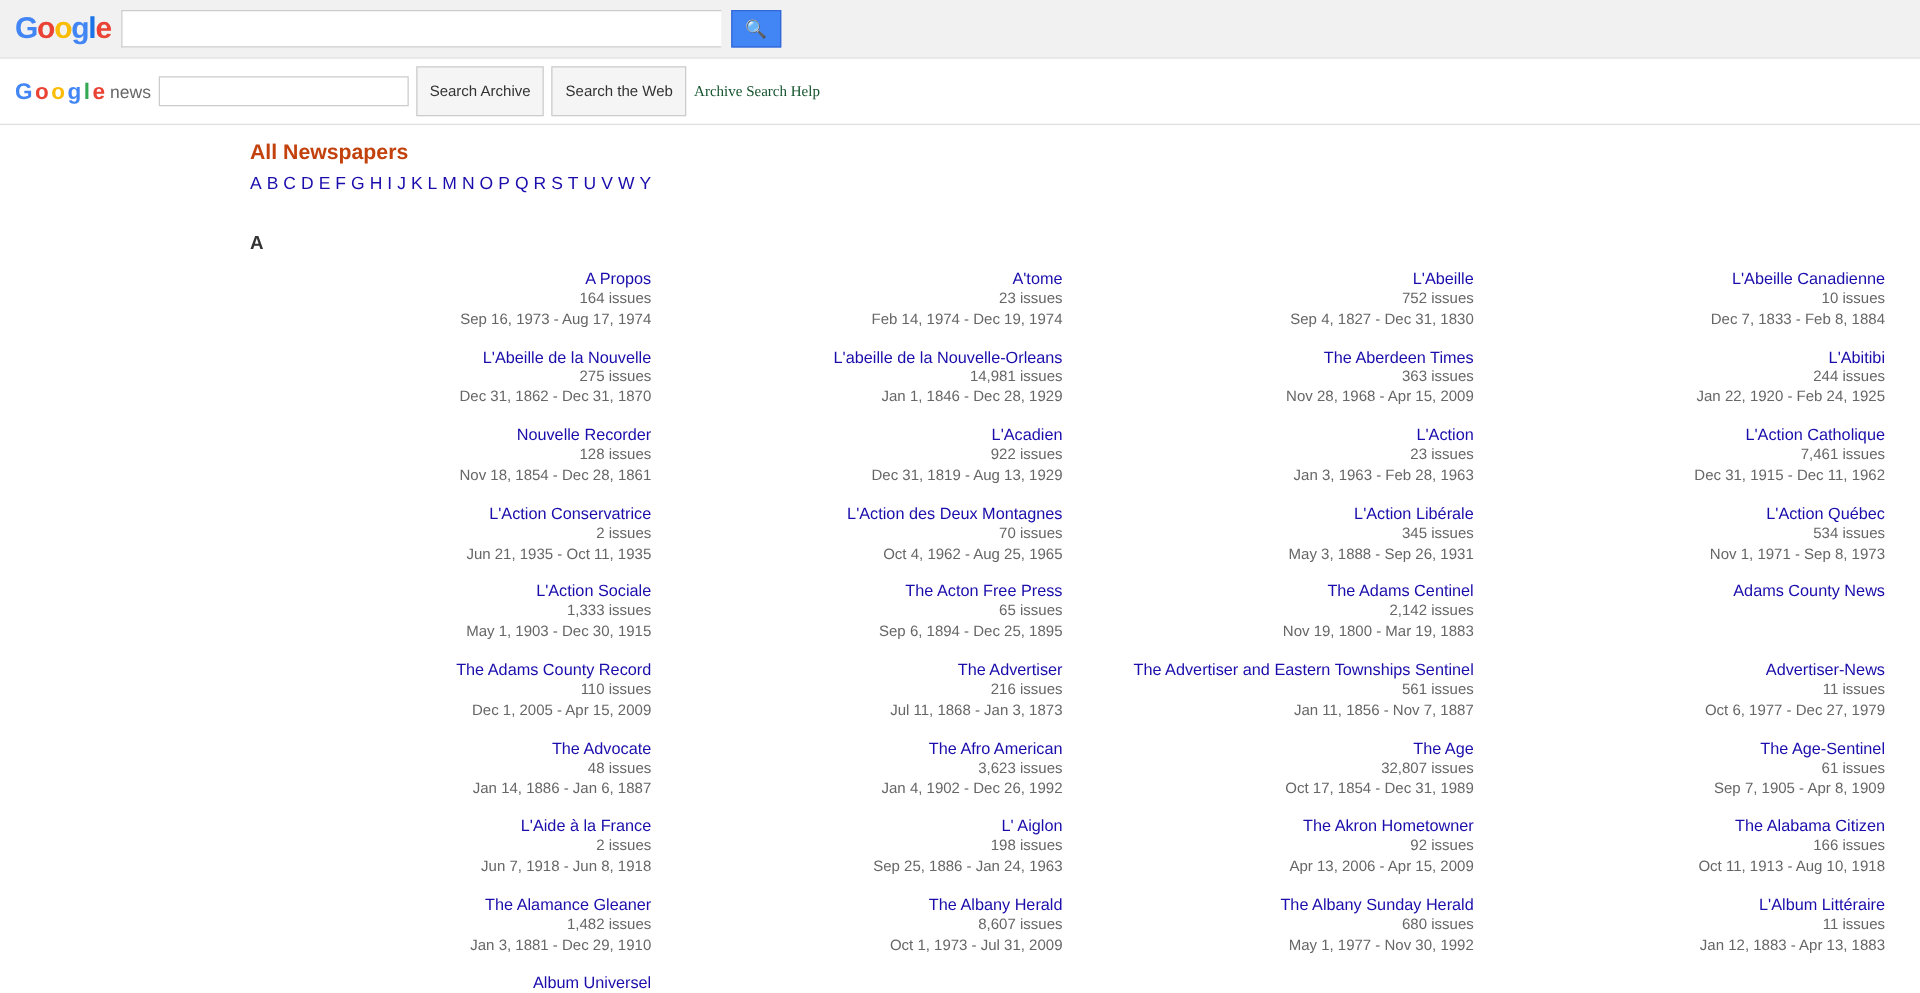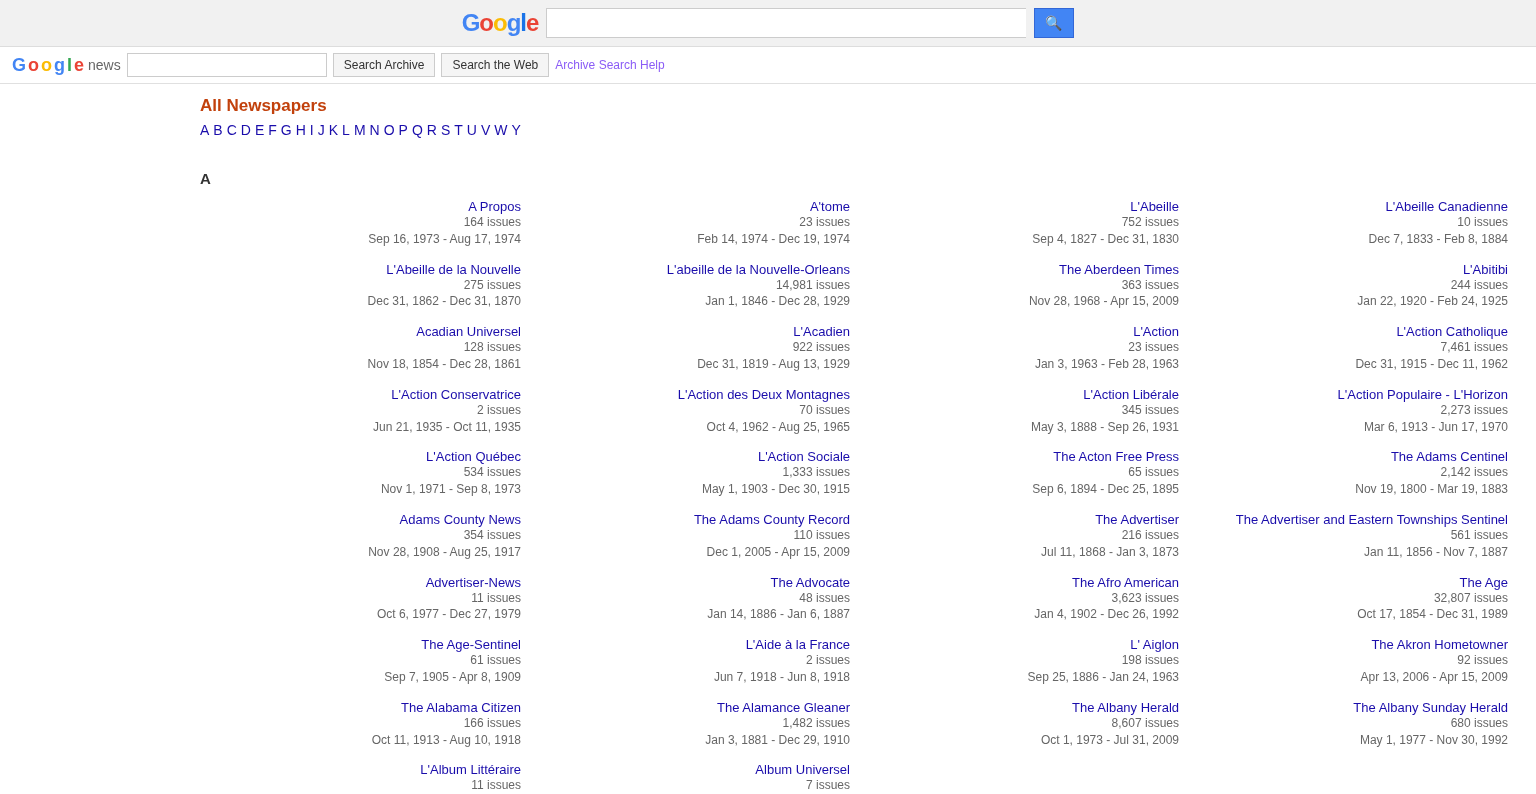--- a/index.html
+++ b/index.html
@@ -6,21 +6,20 @@
     body { font-family: Arial, sans-serif; font-size: 13px; background: #fff; color: #333; }
 
     
     .top-bar {
       background: #f1f1f1;
       padding: 8px 12px;
       display: flex;
       align-items: center;
       gap: 8px;
       border-bottom: 1px solid #ddd;
-      justify-content: center;
     }
     .google-logo-top {
       font-size: 24px;
       font-weight: bold;
       color: #4285f4;
       letter-spacing: -1px;
     }
     .google-logo-top span.o { color: #ea4335; }
     .google-logo-top span.o2 { color: #fbbc05; }
     .google-logo-top span.g2 { color: #34a853; }
@@ -69,32 +68,33 @@
     .gnews-news { color: #666; font-size: 14px; font-weight: normal; margin-left: 2px; }
 
     .archive-search-input {
       width: 200px;
       height: 24px;
       border: 1px solid #ccc;
       padding: 0 6px;
       font-size: 13px;
     }
     .archive-btn, .web-btn {
-      height: 24px;
+      height: 40px;
       padding: 0 10px;
       border: 1px solid #ccc;
       background: #f5f5f5;
       cursor: pointer;
       font-size: 12px;
       color: #333;
     }
     .archive-help-link {
-      color: #8b5cf6;
+      color: #14532d;
       font-size: 12px;
       text-decoration: none;
+      font-family: Liberation Serif, serif;
     }
 
     
     .main-content {
       padding: 12px 20px 20px 200px;
     }
     .all-newspapers-title {
       font-size: 17px;
       font-weight: bold;
       color: #c2410c;
@@ -202,21 +202,21 @@
       </div>
       <div class="newspaper-entry">
         <a href="#">The Aberdeen Times</a>
         <div class="newspaper-meta">363 issues<br>Nov 28, 1968 - Apr 15, 2009</div>
       </div>
       <div class="newspaper-entry">
         <a href="#">L'Abitibi</a>
         <div class="newspaper-meta">244 issues<br>Jan 22, 1920 - Feb 24, 1925</div>
       </div>
       <div class="newspaper-entry">
-        <a href="#">Acadian Universel</a>
+        <a href="#">Nouvelle Recorder</a>
         <div class="newspaper-meta">128 issues<br>Nov 18, 1854 - Dec 28, 1861</div>
       </div>
       <div class="newspaper-entry">
         <a href="#">L'Acadien</a>
         <div class="newspaper-meta">922 issues<br>Dec 31, 1819 - Aug 13, 1929</div>
       </div>
       <div class="newspaper-entry">
         <a href="#">L'Action</a>
         <div class="newspaper-meta">23 issues<br>Jan 3, 1963 - Feb 28, 1963</div>
       </div>
@@ -230,42 +230,37 @@
       </div>
       <div class="newspaper-entry">
         <a href="#">L'Action des Deux Montagnes</a>
         <div class="newspaper-meta">70 issues<br>Oct 4, 1962 - Aug 25, 1965</div>
       </div>
       <div class="newspaper-entry">
         <a href="#">L'Action Libérale</a>
         <div class="newspaper-meta">345 issues<br>May 3, 1888 - Sep 26, 1931</div>
       </div>
       <div class="newspaper-entry">
-        <a href="#">L'Action Populaire - L'Horizon</a>
-        <div class="newspaper-meta">2,273 issues<br>Mar 6, 1913 - Jun 17, 1970</div>
-      </div>
-      <div class="newspaper-entry">
         <a href="#">L'Action Québec</a>
         <div class="newspaper-meta">534 issues<br>Nov 1, 1971 - Sep 8, 1973</div>
       </div>
       <div class="newspaper-entry">
         <a href="#">L'Action Sociale</a>
         <div class="newspaper-meta">1,333 issues<br>May 1, 1903 - Dec 30, 1915</div>
       </div>
       <div class="newspaper-entry">
         <a href="#">The Acton Free Press</a>
         <div class="newspaper-meta">65 issues<br>Sep 6, 1894 - Dec 25, 1895</div>
       </div>
       <div class="newspaper-entry">
         <a href="#">The Adams Centinel</a>
         <div class="newspaper-meta">2,142 issues<br>Nov 19, 1800 - Mar 19, 1883</div>
       </div>
       <div class="newspaper-entry">
         <a href="#">Adams County News</a>
-        <div class="newspaper-meta">354 issues<br>Nov 28, 1908 - Aug 25, 1917</div>
       </div>
       <div class="newspaper-entry">
         <a href="#">The Adams County Record</a>
         <div class="newspaper-meta">110 issues<br>Dec 1, 2005 - Apr 15, 2009</div>
       </div>
       <div class="newspaper-entry">
         <a href="#">The Advertiser</a>
         <div class="newspaper-meta">216 issues<br>Jul 11, 1868 - Jan 3, 1873</div>
       </div>
       <div class="newspaper-entry">

